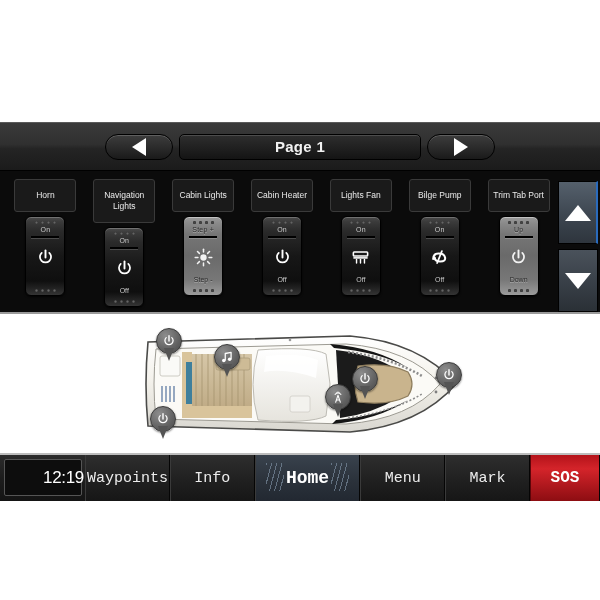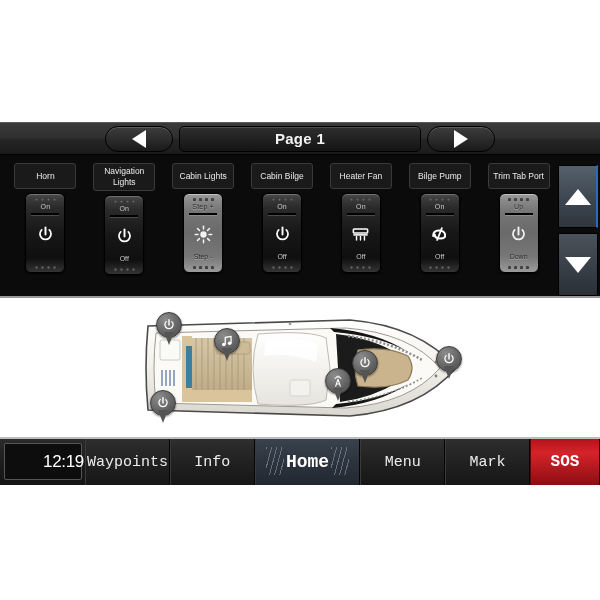--- a/index.html
+++ b/index.html
@@ -10,21 +10,21 @@
     overflow: hidden;
   }
   #app { position: relative; width: 600px; height: 600px; background: #fff; }
 
   
   .top-pad { height: 122px; background: #ffffff; }
 
   
   .page-bar {
     position: relative;
-    height: 32px;
+    height: 48px;
     background: linear-gradient(to bottom, #3a3a3a 0%, #303030 45%, #242424 55%, #1b1b1b 100%);
     border-top: 1px solid #5a5a5a;
     display: flex; align-items: center; justify-content: center;
     gap: 6px;
   }
   .page-arrow {
     width: 68px; height: 26px;
     border-radius: 13px;
     background: linear-gradient(to bottom, #3d3d3d, #1a1a1a);
     border: 1px solid #000;
@@ -60,21 +60,21 @@
     display: flex; flex-direction: column; align-items: center;
   }
   .sw-label {
     width: 62px; min-height: 26px;
     background: #1a1a1a;
     border: 1px solid #3a3a3a;
     border-radius: 3px;
     color: #eaeaea;
     font-size: 8.5px; line-height: 11px;
     text-align: center;
-    padding: 2px 1px;
+    padding: 10px 1px;
     display: flex; align-items: center; justify-content: center;
     margin-bottom: 4px;
   }
   
   .rocker {
     width: 40px; height: 80px;
     border-radius: 6px;
     border: 1px solid #000;
     padding: 3px 2px;
     display: flex; flex-direction: column; align-items: center;
@@ -303,21 +303,21 @@
         <div class="sw-bot-text">Step -</div>
         <div class="leds bottom">
               <i class="led"></i>
               <i class="led"></i>
               <i class="led"></i>
               <i class="led"></i>
             </div>
       </div>
     </div>
     <div class="switch-col">
-      <div class="sw-label">Cabin Bilge</div>
+      <div class="sw-label">Cabin Heater</div>
       <div class="rocker dark">
         <div class="leds">
               <i class="led"></i>
               <i class="led"></i>
               <i class="led"></i>
               <i class="led"></i>
             </div>
         <div class="sw-top-text">On</div>
         <div class="divider"></div>
         <div class="sw-icon">
@@ -329,21 +329,21 @@
         <div class="sw-bot-text">Off</div>
         <div class="leds bottom">
               <i class="led"></i>
               <i class="led"></i>
               <i class="led"></i>
               <i class="led"></i>
             </div>
       </div>
     </div>
     <div class="switch-col">
-      <div class="sw-label">Heater Fan</div>
+      <div class="sw-label">Lights Fan</div>
       <div class="rocker dark">
         <div class="leds">
               <i class="led"></i>
               <i class="led"></i>
               <i class="led"></i>
               <i class="led"></i>
             </div>
         <div class="sw-top-text">On</div>
         <div class="divider"></div>
         <div class="sw-icon">

